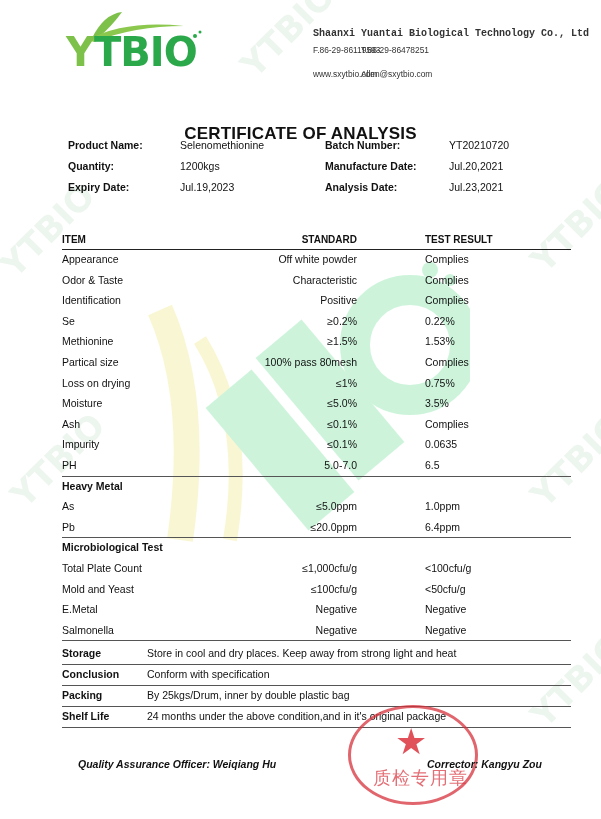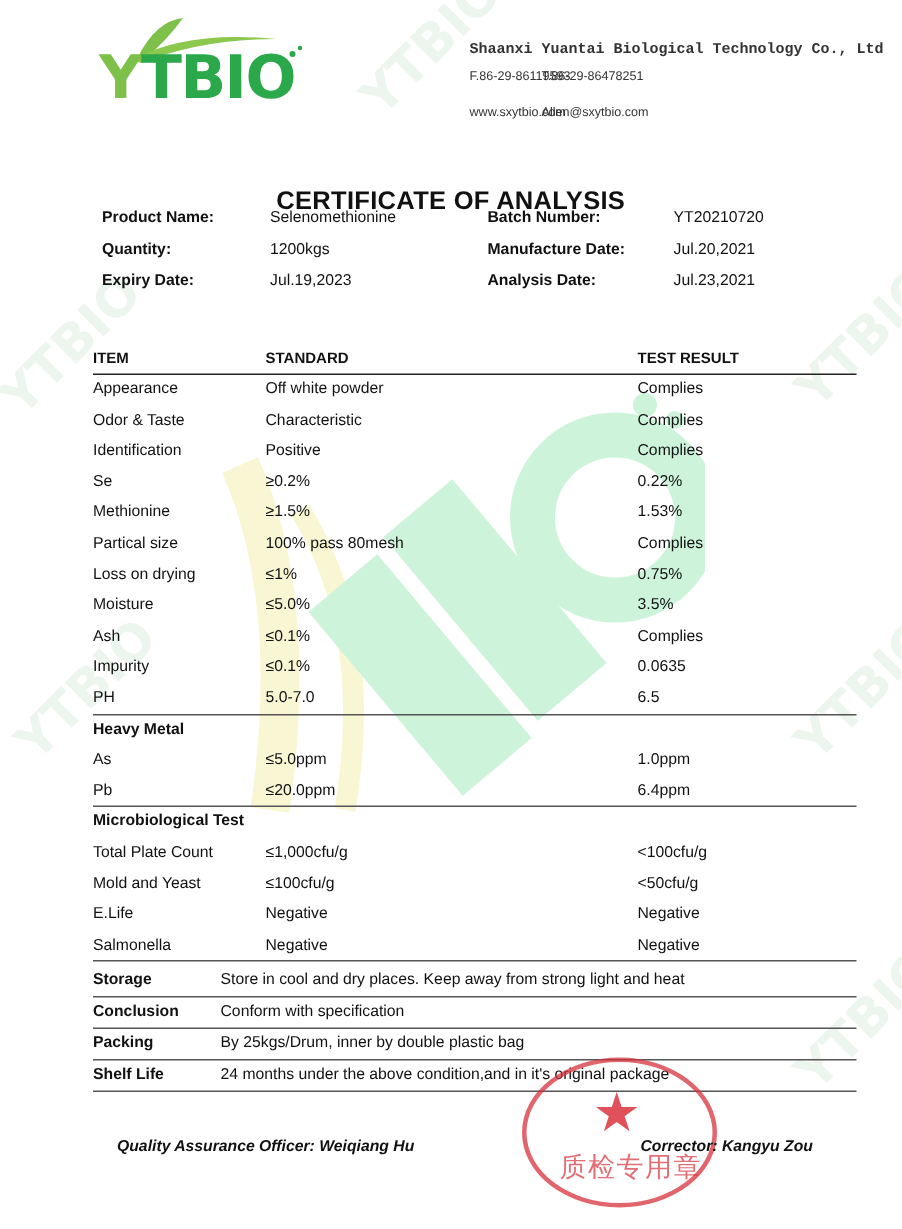--- a/index.html
+++ b/index.html
@@ -23,21 +23,21 @@
 
   .info { position:absolute; top:139px; left:68px; font-size:10.5px; }
   .info .r { height:21px; position:relative; width:500px; }
   .info .k { position:absolute; font-weight:bold; }
   .info .v { position:absolute; }
 
   .tbl { position:absolute; left:62px; width:509px; font-size:10.5px; }
   .row { position:relative; height:20.6px; }
   .row span { position:absolute; top:3px; white-space:nowrap; }
   .c1 { left:0; }
-  .c2 { left:205px; width:180px; text-align:left; margin-left:-90px; }
+  .c2 { left:205px; width:180px; text-align:right; margin-left:-90px; }
   .c3 { left:423px; width:120px; text-align:left; margin-left:-60px; }
   .hdr { font-weight:bold; font-size:10px; }
   .bold { font-weight:bold; }
   .line-dark { border-bottom:1.5px solid #222; }
   .line-grey { border-bottom:1.5px solid #555; }
 
   .foot { position:absolute; left:62px; width:509px; top:644px; font-size:10.5px; }
   .foot .frow { position:relative; height:21px; border-bottom:1.5px solid #555; }
   .foot .frow span { position:absolute; top:3px; white-space:nowrap; }
   .foot .frow .fk { left:0; font-weight:bold; }
@@ -200,21 +200,21 @@
       <span class="c1">Total Plate Count</span>
       <span class="c2">≤1,000cfu/g</span>
       <span class="c3">&lt;100cfu/g</span>
     </div>
   <div class="row">
       <span class="c1">Mold and Yeast</span>
       <span class="c2">≤100cfu/g</span>
       <span class="c3">&lt;50cfu/g</span>
     </div>
   <div class="row">
-      <span class="c1">E.Life</span>
+      <span class="c1">E.Metal</span>
       <span class="c2">Negative</span>
       <span class="c3">Negative</span>
     </div>
   <div class="row line-grey">
       <span class="c1">Salmonella</span>
       <span class="c2">Negative</span>
       <span class="c3">Negative</span>
     </div>
 </div>
 

